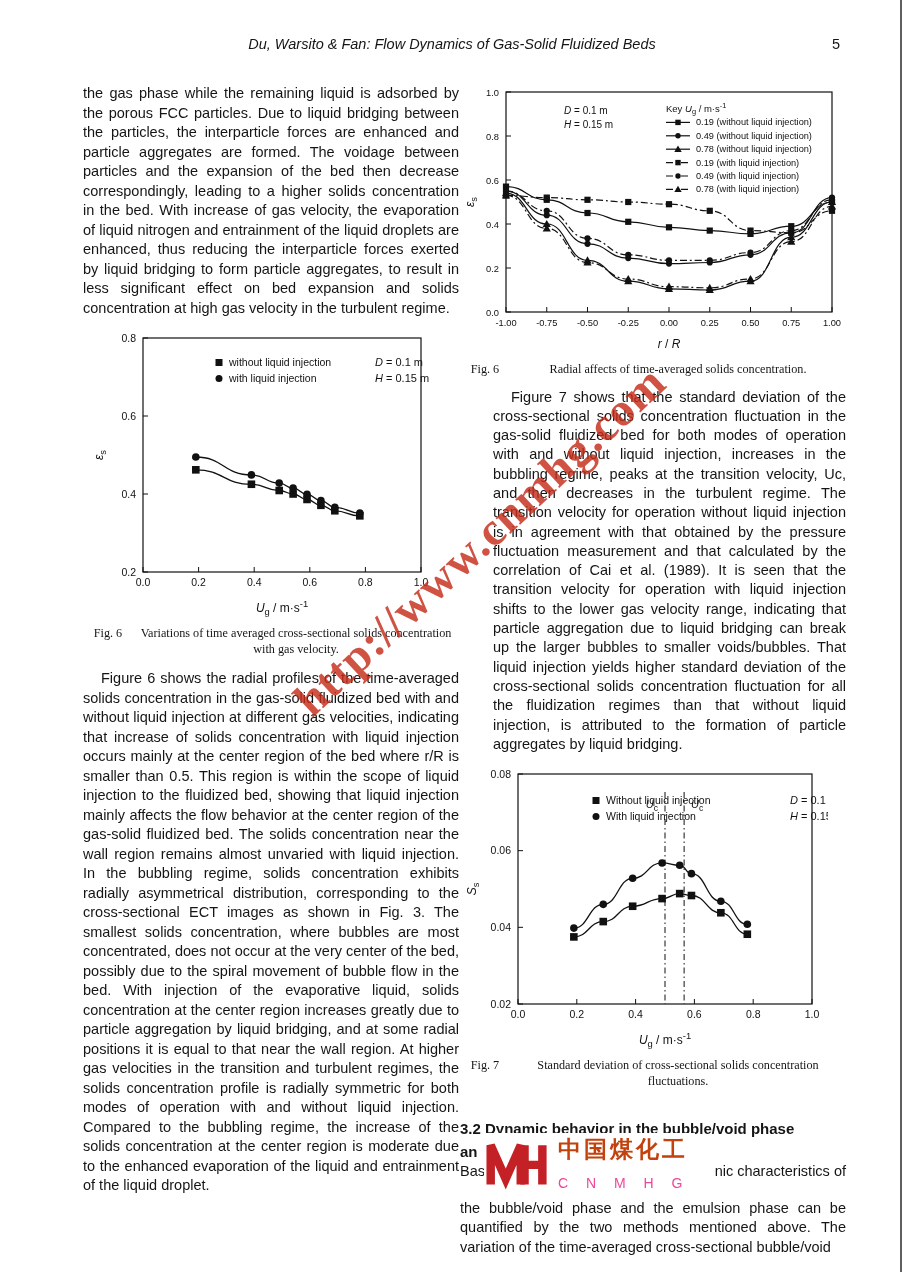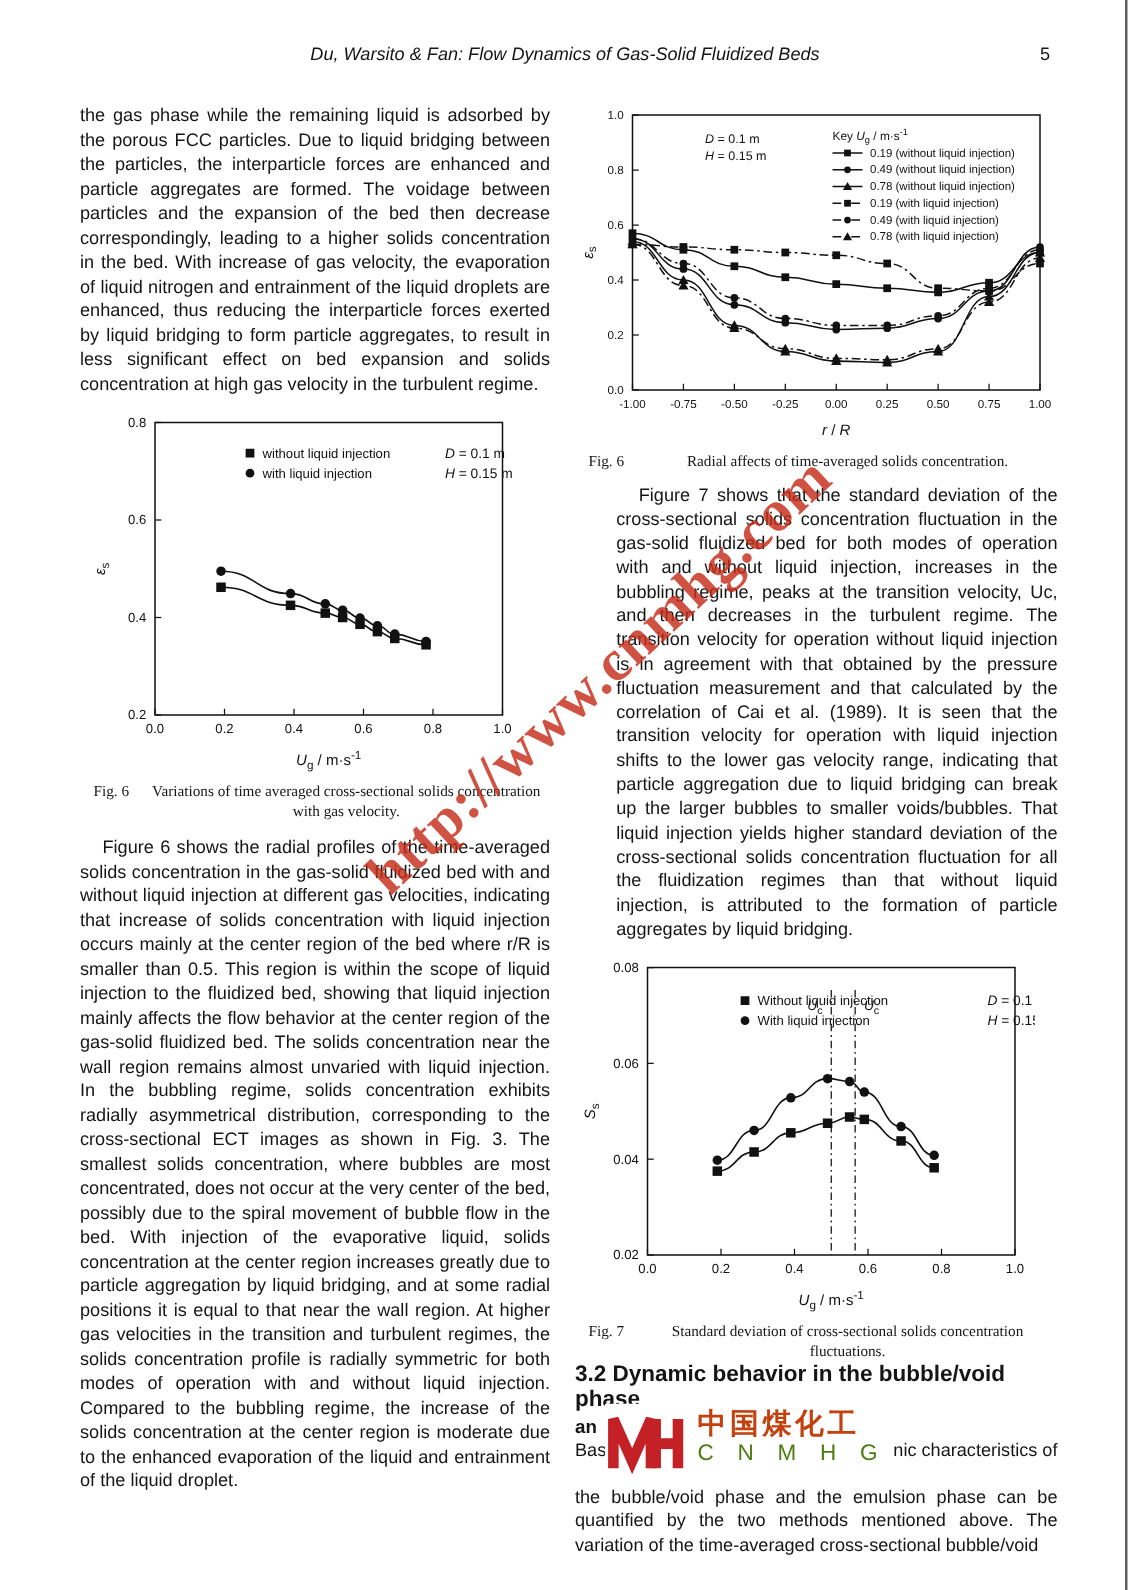--- a/index.html
+++ b/index.html
@@ -2,52 +2,52 @@
 <html><head>
 <meta charset="utf-8">
 <style>
   html,body{margin:0;padding:0;background:#e8e8e8;}
   .page{position:relative;width:904px;height:1272px;background:#ffffff;overflow:hidden;
         font-family:"Liberation Sans",sans-serif;color:#151515;}
   .header{position:absolute;top:36px;left:0;width:100%;height:22px;}
   .header-title{position:absolute;left:0;right:0;text-align:center;font-style:italic;font-size:14.5px;}
   .page-num{position:absolute;right:64px;top:0;font-size:14.5px;}
   .col{position:absolute;top:84px;}
-  .col-left{left:64px;width:376px;}
+  .col-left{left:83px;width:376px;}
   .col-right{left:460px;width:386px;}
   p{margin:0;font-size:14.5px;line-height:19.5px;text-align:justify;}
   .col-right p{line-height:19.3px;}
   p.indent{text-indent:18px;}
   figure{margin:0;}
   .fig5-wrap{margin-top:10px;}
   .fig6-wrap{margin-top:0;}
   .fig7-wrap{margin-top:8px;}
   .caption{display:flex;font-size:12.2px;line-height:15.5px;margin-top:6px;text-align:center;font-family:Liberation Serif, serif;}
   .cap-label{flex:0 0 50px;}
   .cap-text{flex:1;}
   .para2-left{margin-top:12px;}
   .para-r1{margin-top:10px;margin-left:33px;}
-  h3.section-heading{margin:0 0 2px 0;font-size:18px;line-height:20px;font-weight:bold;}
+  h3.section-heading{margin:30px 0 2px 0;font-size:15px;line-height:20px;font-weight:bold;}
   .logo-region{position:relative;height:42px;}
   .heading-line2{font-weight:bold;font-size:15px;line-height:21px;}
   .frag-line{display:flex;justify-content:space-between;font-size:14.5px;line-height:19.3px;}
   .para2-rest{margin-top:16px;}
   
   .watermark{position:absolute;left:218px;top:512px;width:530px;height:64px;
      transform:rotate(-43deg);transform-origin:center;
      font-family:"Liberation Serif",serif;font-weight:bold;font-size:47px;
      color:rgba(198,44,24,0.82);letter-spacing:1px;text-align:center;
      pointer-events:none;z-index:30;}
   
   .logo{position:absolute;left:24px;top:-8px;display:flex;align-items:flex-start;
         background:#ffffff;padding:2px 6px 2px 2px;z-index:20;}
   .logo-mark{width:62px;height:56px;margin-right:10px;}
   .logo-cn{font-size:23px;letter-spacing:3px;color:#c2410c;font-weight:bold;line-height:28px;
            font-family:"DejaVu Sans",sans-serif;}
-  .logo-latin{font-size:18px;letter-spacing:7px;color:#4d7c0f;margin-top:1px;line-height:16px;}
+  .logo-latin{font-size:14px;letter-spacing:7px;color:#ec4899;margin-top:12px;line-height:16px;}
   .scan-edge{position:absolute;right:2px;top:0;width:2px;height:1272px;background:#2a2a2a;opacity:.75;}
   svg.chart{display:block;}
   .fig5-wrap svg{margin-left:4px;}
 </style>
 </head>
 <body>
 
 <div class="page">
 
   <div class="header">

